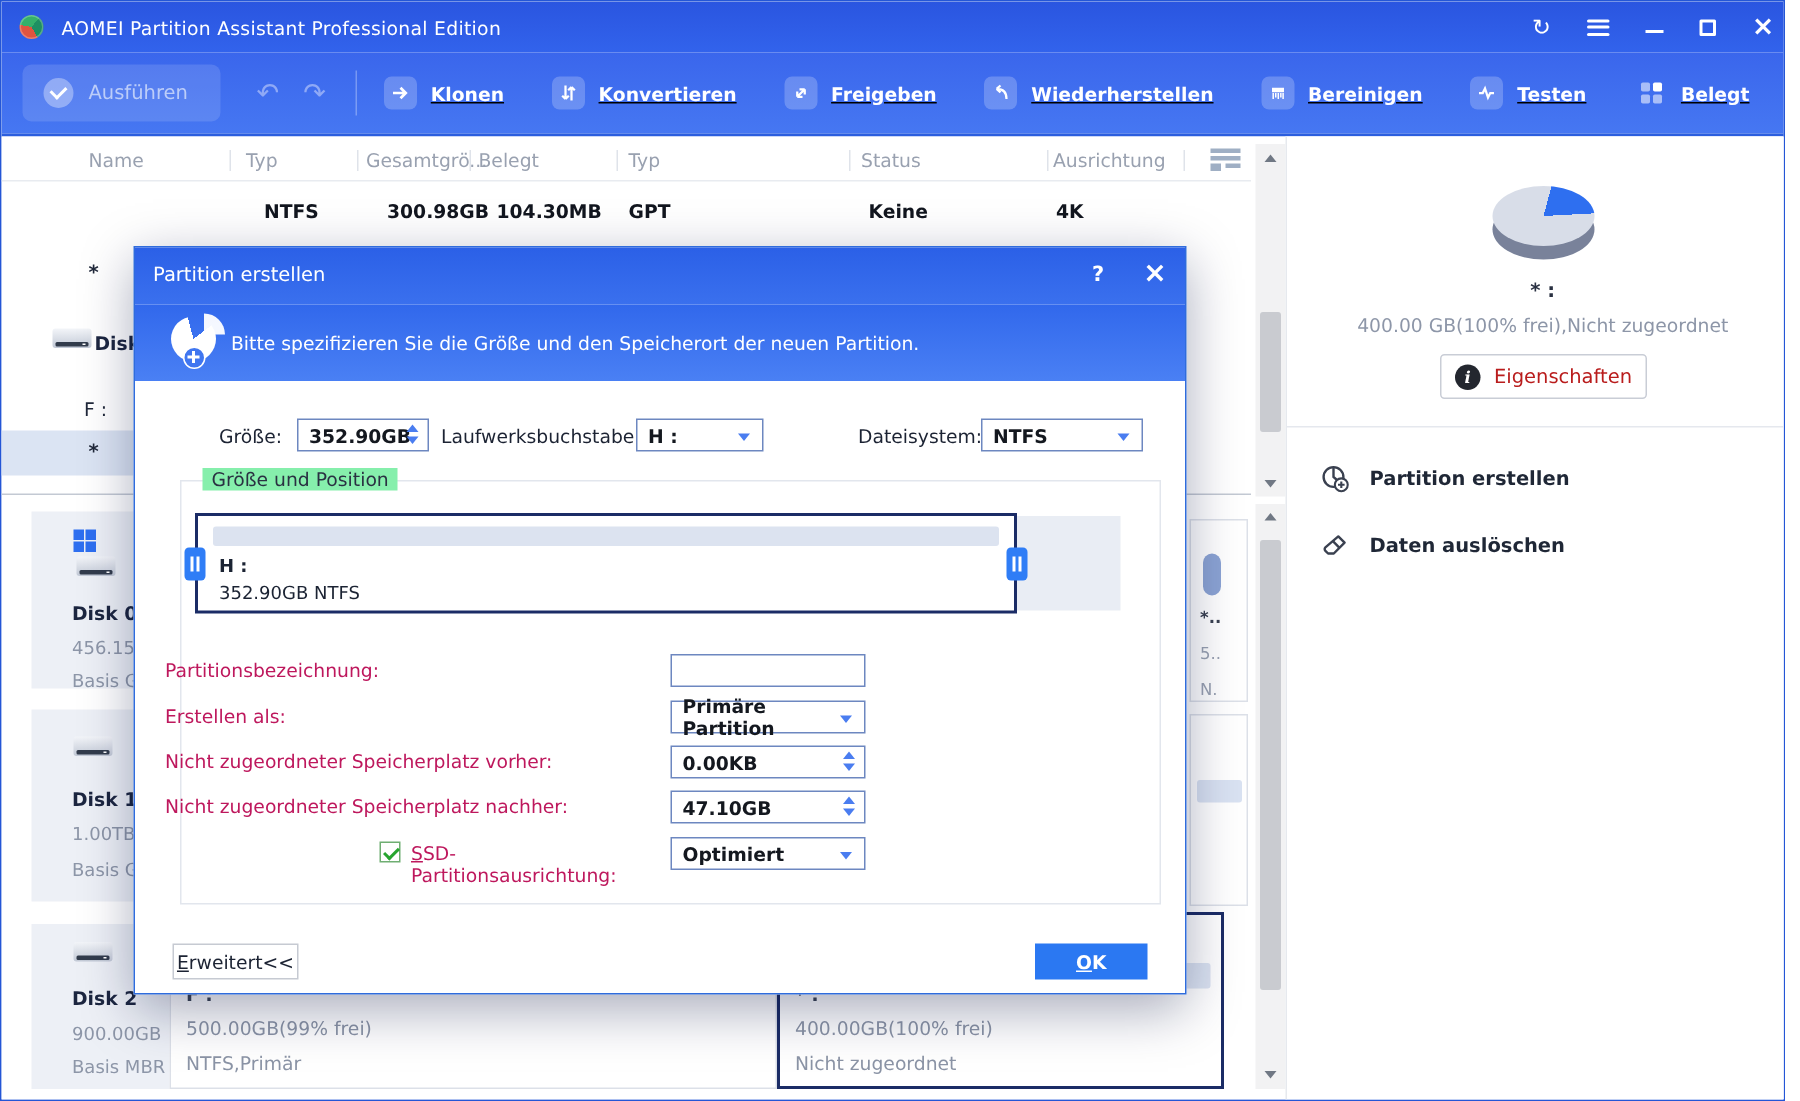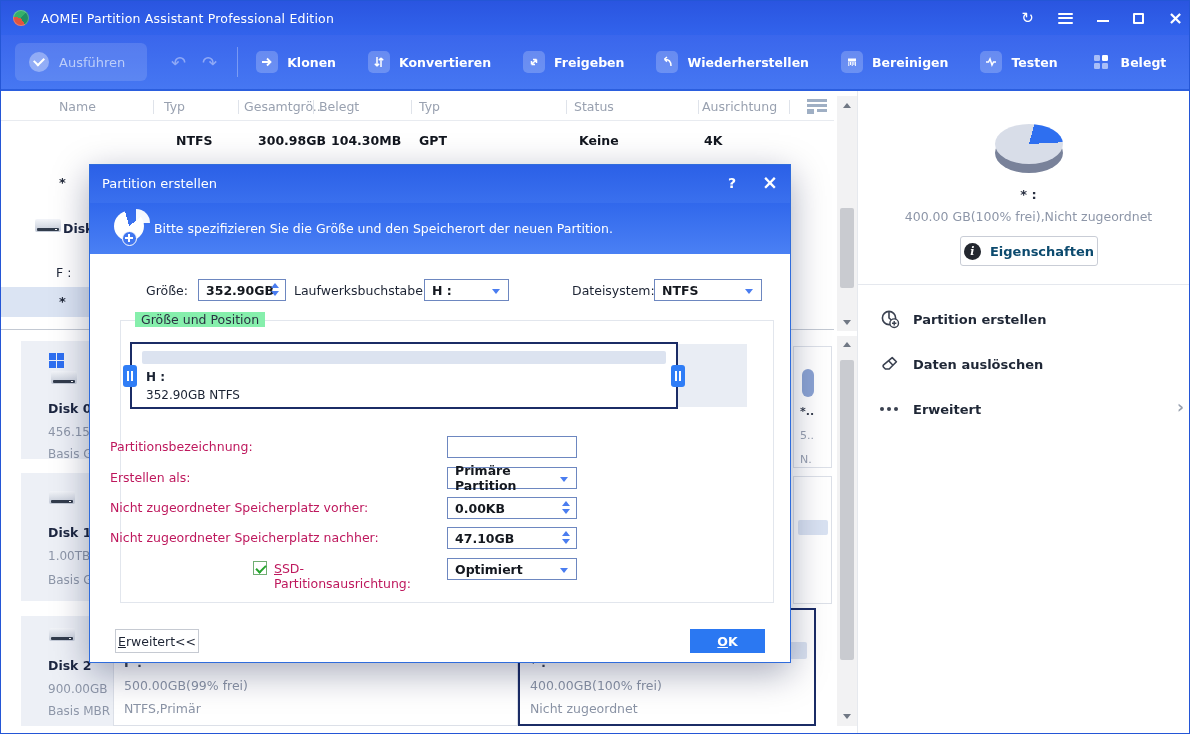--- a/index.html
+++ b/index.html
@@ -27,21 +27,21 @@
     display:flex; align-items:center; }
   .apply-btn { margin-left:14px; width:132px; height:38px; border-radius:6px;
     background:rgba(255,255,255,.13); display:flex; align-items:center; gap:10px; padding-left:14px; }
   .apply-circle { width:20px; height:20px; border-radius:50%; background:rgba(255,255,255,.35); position:relative; }
   .apply-circle::after { content:""; position:absolute; left:5px; top:5px; width:8px; height:5px;
     border-left:2px solid #fff; border-bottom:2px solid #fff; transform:rotate(-45deg); }
   .apply-label { color:#bccdf9; font-size:13px; }
   .undo-redo { display:flex; gap:16px; margin-left:24px; color:#8fa9f6; font-size:18px; }
   .tool-sep { width:1px; height:30px; background:rgba(255,255,255,.3); margin:0 18px 0 20px; }
   .tool-items { display:flex; align-items:center; gap:32px; }
-  .tool-item { display:flex; align-items:center; gap:9px; cursor:pointer; }
+  .tool-item { display:flex; align-items:center; gap:9px; cursor:pointer;text-decoration:underline; }
   .tool-icon { width:22px; height:22px; border-radius:5px; background:rgba(255,255,255,.22);
     display:flex; align-items:center; justify-content:center; }
   .tool-label { color:#fff; font-size:12.5px; font-weight:bold; }
 
   
   .main { position:absolute; left:0; top:90px; width:1198px; height:642px; background:#fff; }
 
   .col-head { position:absolute; top:8px; font-size:12.5px; color:#99a1b0; }
   .col-tick { position:absolute; top:9px; width:1px; height:14px; background:#dfe3ea; }
   .head-border { position:absolute; left:0; top:29px; width:833px; height:1px; background:#e8ebf0; }
@@ -84,21 +84,21 @@
   .rpanel { position:absolute; left:856px; top:0; width:342px; height:642px; background:#fff; border-left:1px solid #e6e9ee; }
   .pie-base { position:absolute; left:137px; top:42px; width:68px; height:40px; border-radius:50%; background:#79829a; }
   .pie-top { position:absolute; left:137px; top:33px; width:68px; height:40px; border-radius:50%;
     background:conic-gradient(from 15deg,#2e6ff0 0 72deg,#d8dde8 72deg 360deg); }
   .vol-label { position:absolute; left:0; top:96px; width:100%; text-align:center; font-size:13px; font-weight:bold; color:#2a3142; }
   .vol-info { position:absolute; left:0; top:118px; width:100%; text-align:center; font-size:12.5px; color:#8d96a8; }
   .props-btn { position:absolute; left:102px; top:145px; width:138px; height:30px; border:1px solid #c9cdd6; border-radius:3px;
     background:#fff; display:flex; align-items:center; justify-content:center; gap:9px; cursor:pointer; }
   .info-circle { width:17px; height:17px; border-radius:50%; background:#23272f; color:#fff; font-size:11px; font-weight:bold;
     font-family:"DejaVu Serif",serif; display:flex; align-items:center; justify-content:center; font-style:italic; }
-  .props-label { font-size:13px; font-weight:bold; color:#0c4a6e; }
+  .props-label { font-size:13px; font-weight:normal; color:#b91c1c; }
   .rp-divider { position:absolute; left:0; top:193px; width:342px; height:1px; background:#e5e8ee; }
   .action-row { position:absolute; left:0; width:342px; height:44px; display:flex; align-items:center; padding-left:22px; gap:13px; cursor:pointer; }
   .action-label { font-size:13px; font-weight:600; color:#1f2736; }
   .dots-icon { width:20px; display:flex; gap:3px; align-items:center; }
   .dots-icon i { width:4px; height:4px; border-radius:50%; background:#3a4150; }
   .chev { position:absolute; right:16px; top:10px; color:#98a0ae; font-size:17px; font-weight:bold; }
 
   
   .dialog { position:absolute; left:88px; top:163px; width:702px; height:499px; background:#fff;
     border:1px solid #2f6cdc; box-shadow:0 10px 34px rgba(5,15,60,.35); z-index:10; }
@@ -364,29 +364,20 @@
         </svg>
         <div class="action-label">Partition erstellen</div>
       </div>
       <div class="action-row" style="top:251px">
         <svg width="20" height="20" viewBox="0 0 20 20">
           <path d="M12.2 3.6l4.2 4.2-7.2 7.2H5.4L3.6 13.2a1.6 1.6 0 0 1 0-2.3z" fill="none" stroke="#3a4150" stroke-width="1.6" stroke-linejoin="round"></path>
           <path d="M8.6 6.8l4.4 4.4" stroke="#3a4150" stroke-width="1.6"></path>
         </svg>
         <div class="action-label">Daten auslöschen</div>
       </div>
-      <div class="action-row" style="top:296px">
-        <div class="dots-icon">
-            <i></i>
-            <i></i>
-            <i></i>
-          </div>
-        <div class="action-label">Erweitert</div>
-        <div class="chev">›</div>
-      </div>
     </div>
   </div>
 
   <div class="dialog">
     <div class="dlg-header">
       <div class="dlg-title">Partition erstellen</div>
       <div class="dlg-help">?</div>
       <div class="dlg-close">×</div>
     </div>
     <div class="dlg-banner">

